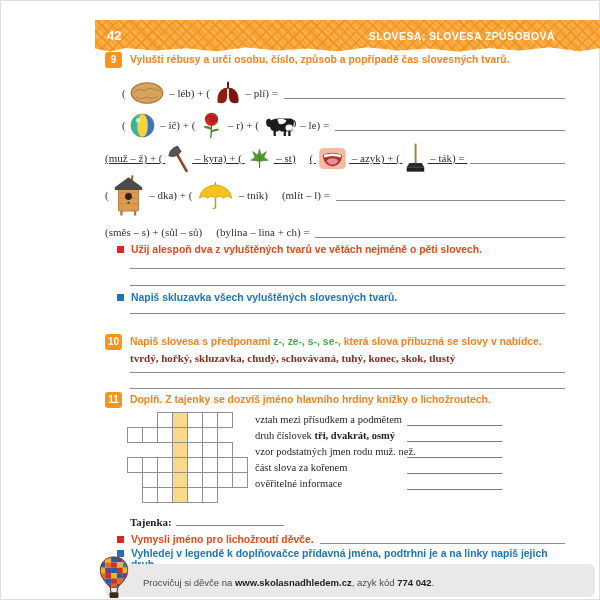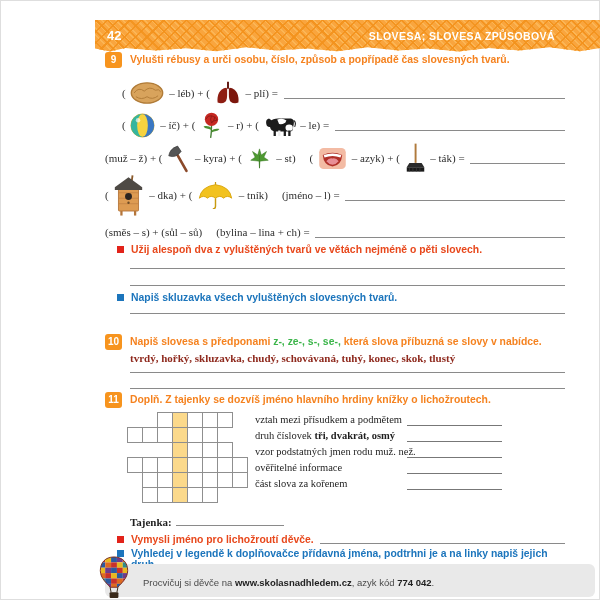--- a/index.html
+++ b/index.html
@@ -100,21 +100,21 @@
         <svg class="ricon" width="23" height="27">
           <use href="#sym-rose"></use>
         </svg>
         <span class="rtext"> – r) + ( </span>
         <svg class="ricon" width="32" height="22">
           <use href="#sym-calf"></use>
         </svg>
         <span class="rtext"> – le) = </span>
         <span class="blankf"></span>
       </div>
-      <div class="rrow" style="top: 142px; left: 105px; height: 32px;">
+      <div class="rrow" style="top: 142px; left: 105px; height: 32px; text-decoration: underline;">
         <span class="rtext">(muž – ž) + ( </span>
         <svg class="ricon" width="23" height="29">
           <use href="#sym-axe"></use>
         </svg>
         <span class="rtext"> – kyra) + ( </span>
         <svg class="ricon" width="25" height="21">
           <use href="#sym-leaf"></use>
         </svg>
         <span class="rtext"> – st)</span>
         <span class="gap"></span>
@@ -133,21 +133,21 @@
         <span class="rtext">( </span>
         <svg class="ricon" width="31" height="41">
           <use href="#sym-birdhouse"></use>
         </svg>
         <span class="rtext"> – dka) + ( </span>
         <svg class="ricon" width="37" height="27">
           <use href="#sym-umbrella"></use>
         </svg>
         <span class="rtext"> – tník)</span>
         <span class="gap"></span>
-        <span class="rtext">(jméno – l) = </span>
+        <span class="rtext">(mlít – l) = </span>
         <span class="blankf"></span>
       </div>
       <div class="rrow" style="top: 224px; left: 105px; height: 16px;">
         <span class="rtext">(směs – s) + (sůl – sů)</span>
         <span class="gap"></span>
         <span class="rtext">(bylina – lina + ch) = </span>
         <span class="blankf"></span>
       </div>
     </div>
 
@@ -218,25 +218,25 @@
       </div>
       <div class="clue-row">
         <span class="clue-text"><span>druh číslovek </span><span class="b">tři, dvakrát, osmý</span></span>
         <span class="clue-blank"></span>
       </div>
       <div class="clue-row">
         <span class="clue-text"><span>vzor podstatných jmen rodu muž. než.</span></span>
         <span class="clue-blank"></span>
       </div>
       <div class="clue-row">
+        <span class="clue-text"><span>část slova za kořenem</span></span>
+        <span class="clue-blank"></span>
+      </div>
+      <div class="clue-row">
         <span class="clue-text"><span>ověřitelné informace</span></span>
-        <span class="clue-blank"></span>
-      </div>
-      <div class="clue-row">
-        <span class="clue-text"><span>část slova za kořenem</span></span>
         <span class="clue-blank"></span>
       </div>
     </div>
 
   <div class="tajenka">
     <span>Tajenka:</span>
     <span class="tline"></span>
   </div>
 
   <div class="task red" style="top:534px">

